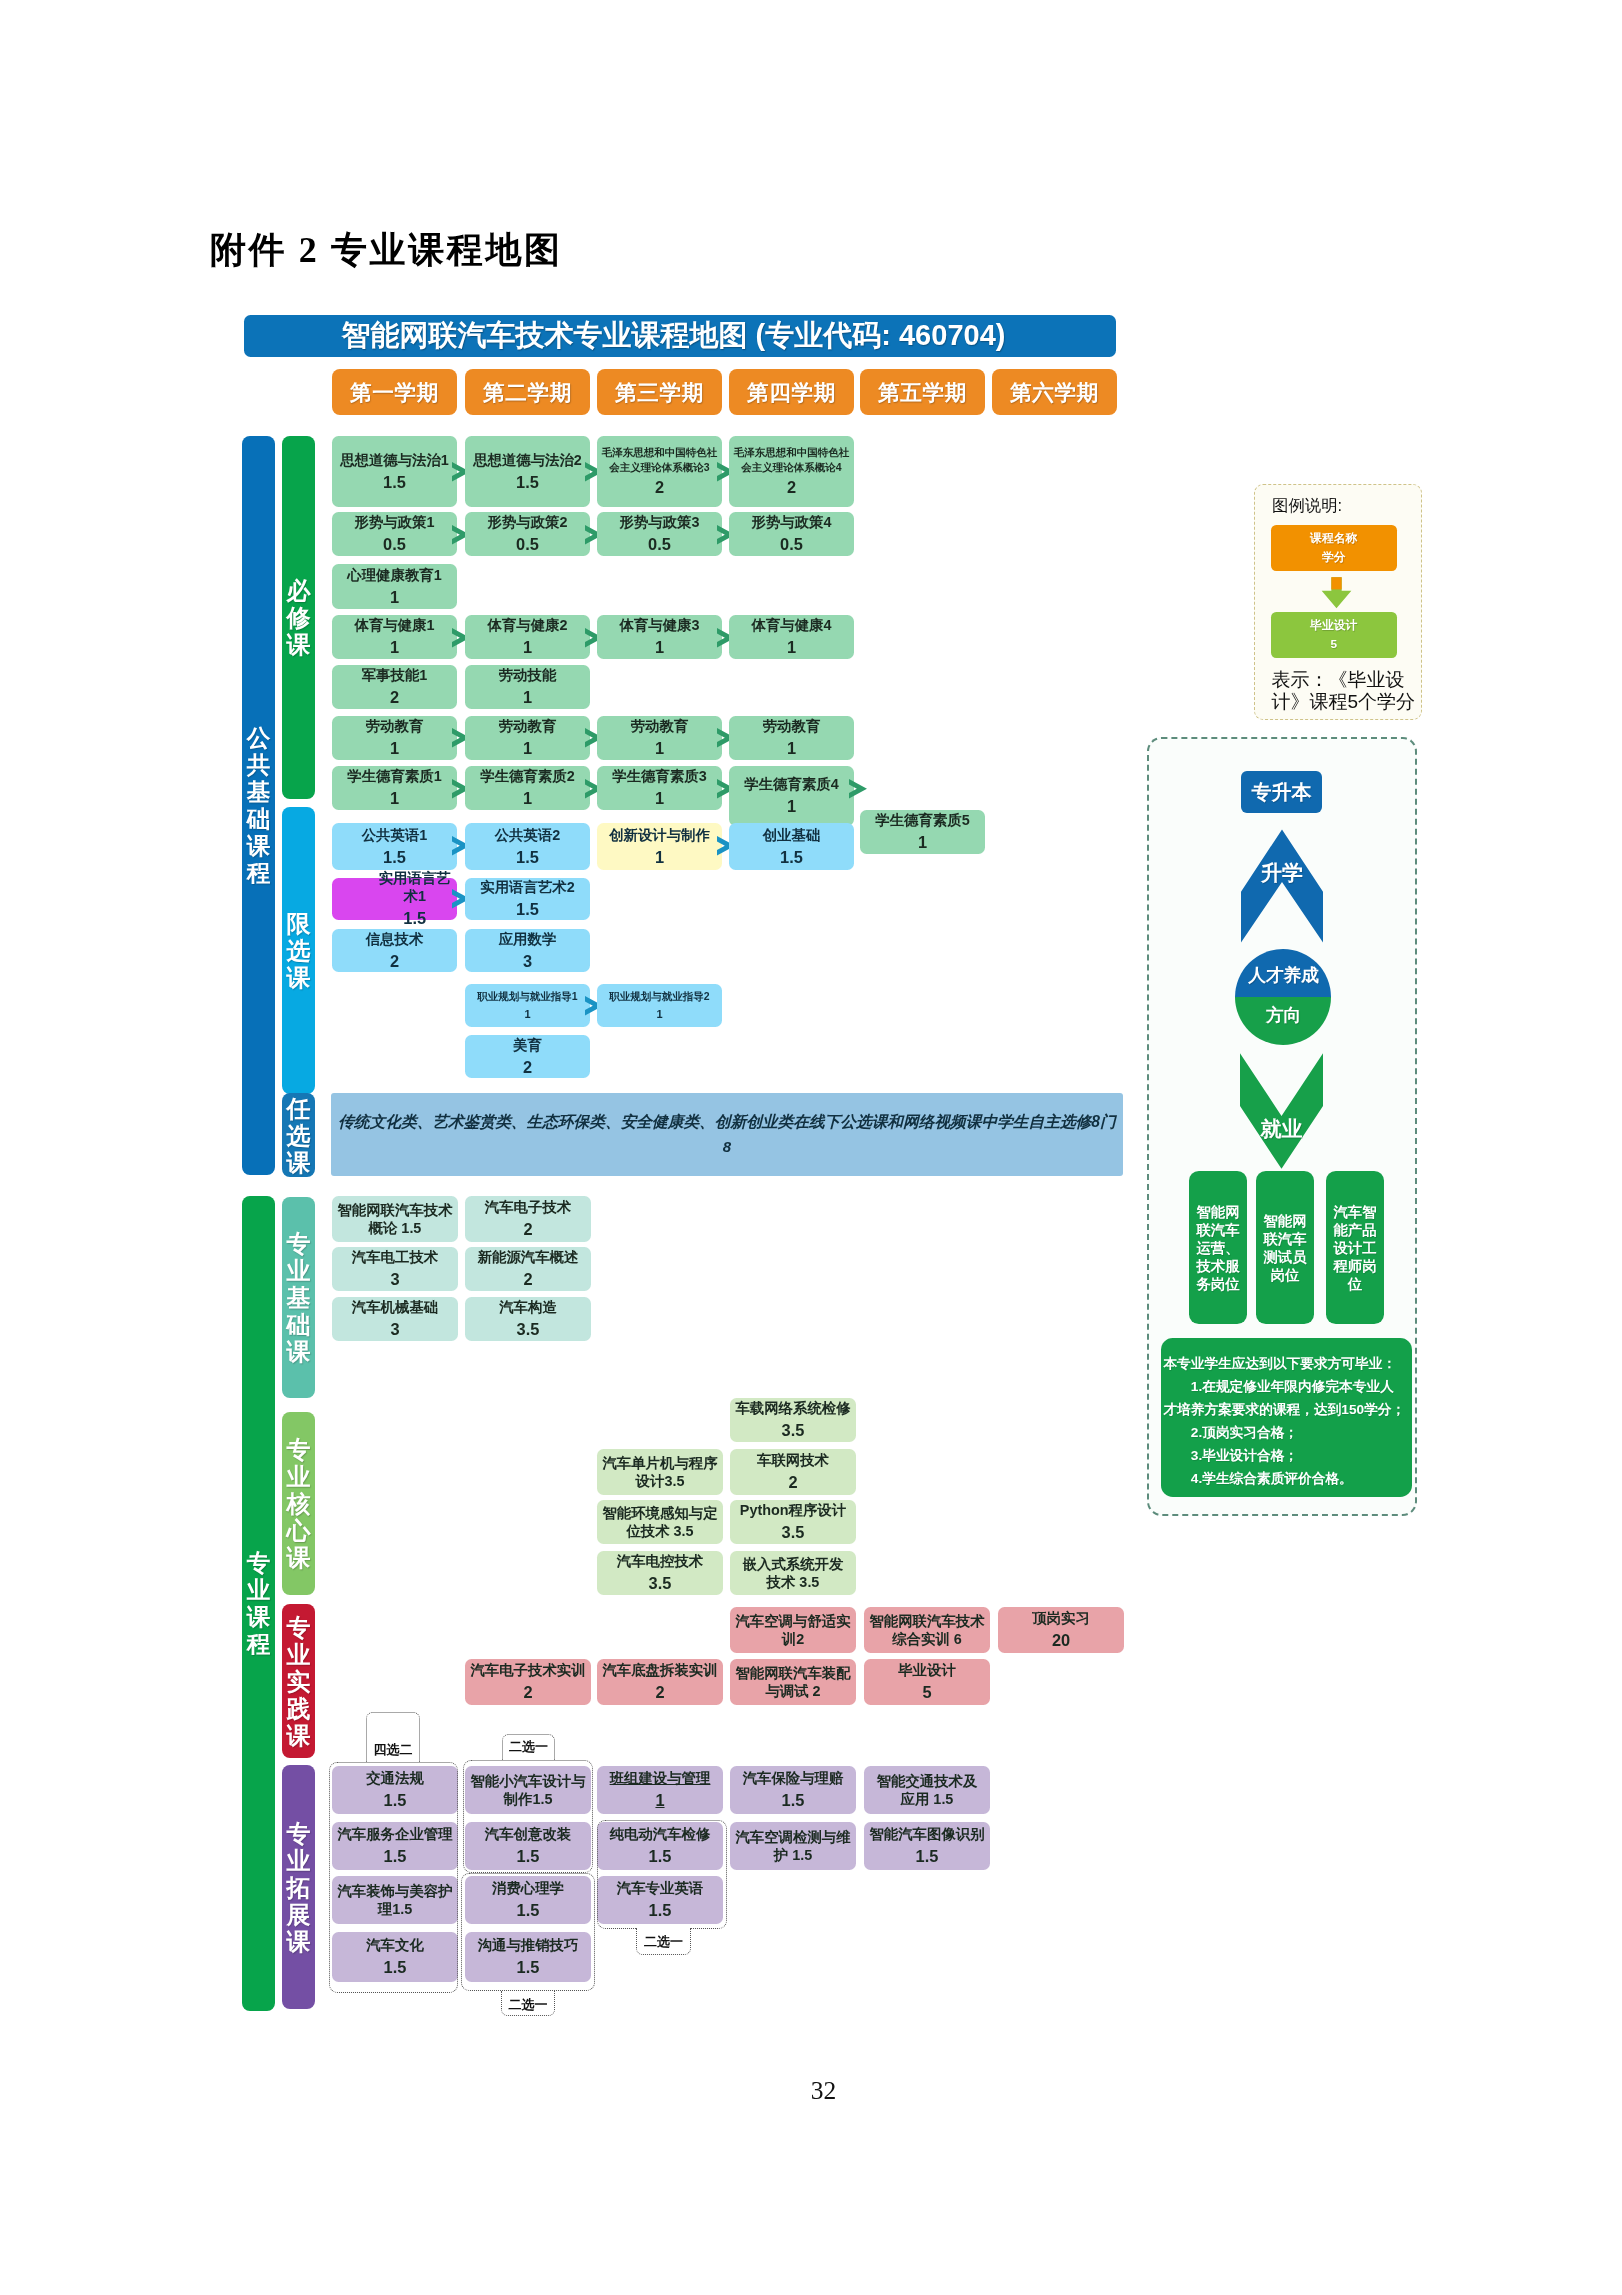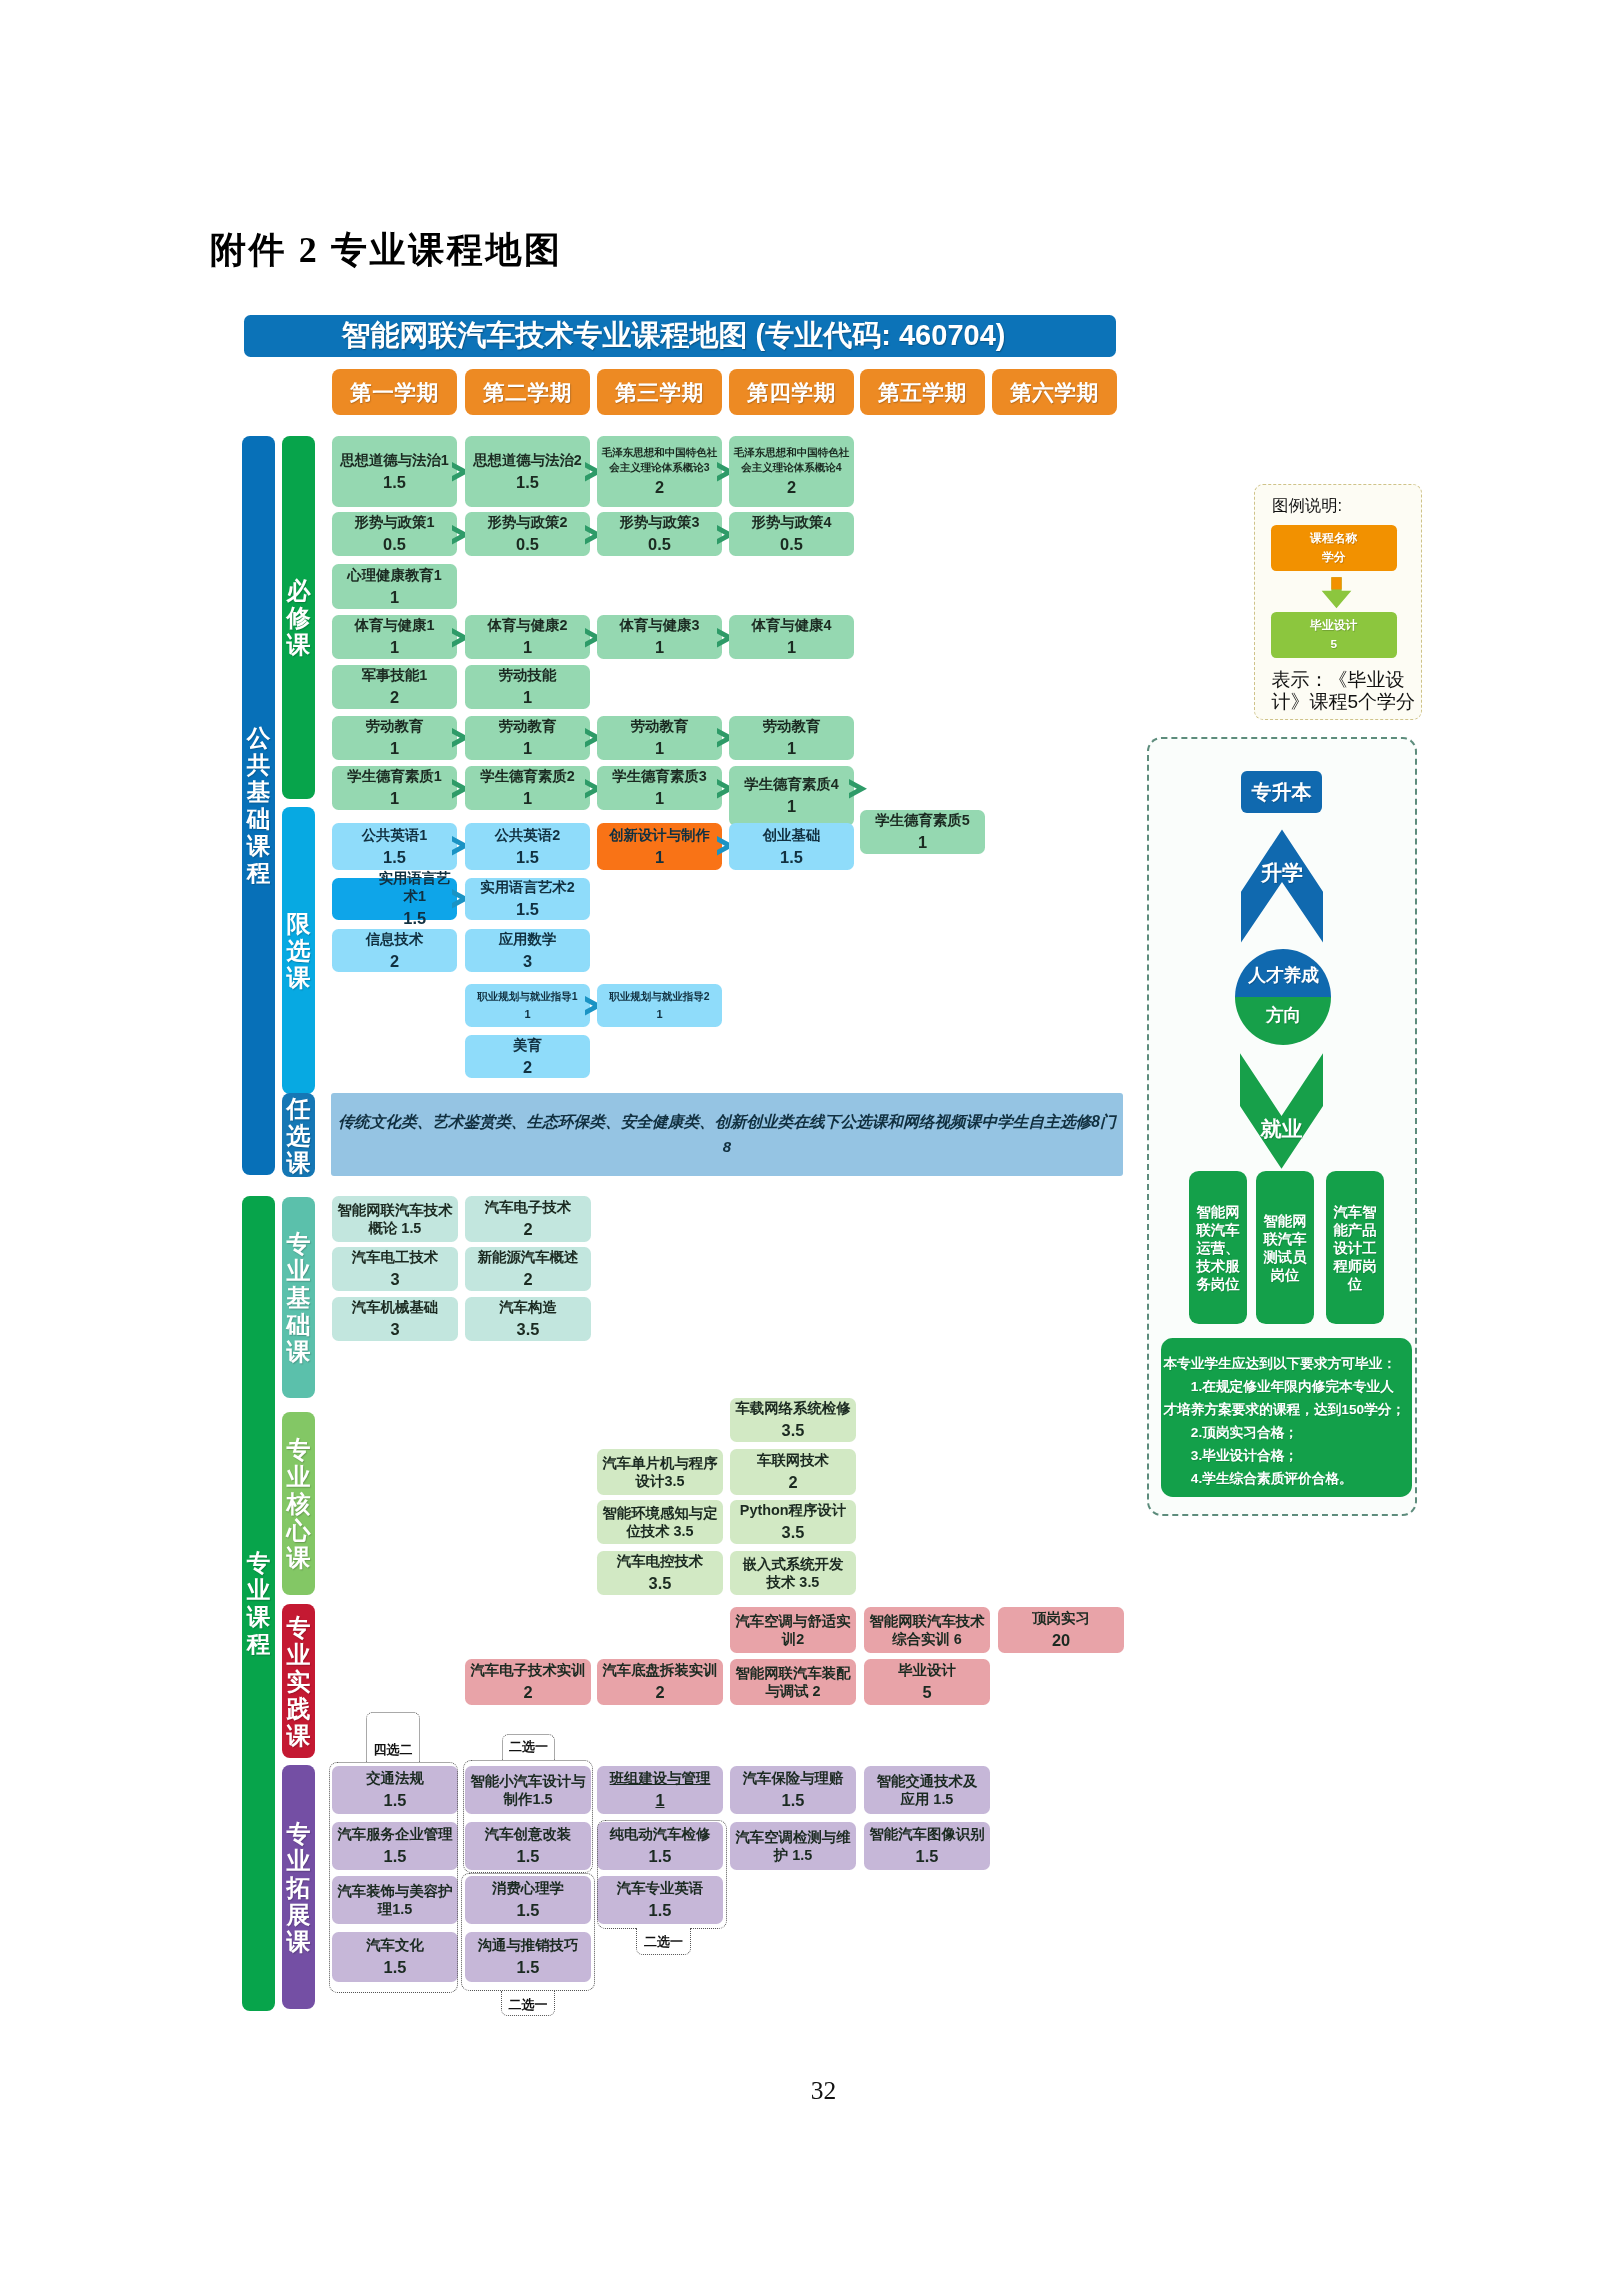--- a/index.html
+++ b/index.html
@@ -277,32 +277,32 @@
         <span class="nm">公共英语1</span>
         <span class="cr">1.5</span>
       </div>
       <svg width="18.3" height="19.6" viewBox="0 0 28 30" class="arrow" style="left: 452px; top: 836px;">
         <path d="M0 0 L27.5 15 L0 30 L0 21.5 L12 15 L0 8.5 Z" fill="#1A93C4"></path>
       </svg>
       <div class="cbox bluebox" style="left: 465px; top: 823px; width: 125px; height: 47px; background: rgb(143, 220, 250);">
         <span class="nm">公共英语2</span>
         <span class="cr">1.5</span>
       </div>
-      <div class="cbox bluebox" style="left: 597px; top: 823px; width: 125px; height: 47px; background: #f97316; text-align: center;">
+      <div class="cbox bluebox" style="left: 597px; top: 823px; width: 125px; height: 47px; background: #fef9c3; text-align: center;">
         <span class="nm">创新设计与制作</span>
         <span class="cr">1</span>
       </div>
       <svg width="18.3" height="19.6" viewBox="0 0 28 30" class="arrow" style="left: 717px; top: 836px;">
         <path d="M0 0 L27.5 15 L0 30 L0 21.5 L12 15 L0 8.5 Z" fill="#1A93C4"></path>
       </svg>
       <div class="cbox bluebox" style="left: 729px; top: 823px; width: 125px; height: 47px; background: rgb(143, 220, 250);">
         <span class="nm">创业基础</span>
         <span class="cr">1.5</span>
       </div>
-      <div class="cbox bluebox" style="left: 332px; top: 878px; width: 125px; height: 42px; background: #0ea5e9; padding-left: 43px;">
+      <div class="cbox bluebox" style="left: 332px; top: 878px; width: 125px; height: 42px; background: #d946ef; padding-left: 43px;">
         <span class="nm">实用语言艺术1</span>
         <span class="cr">1.5</span>
       </div>
       <svg width="18.3" height="19.6" viewBox="0 0 28 30" class="arrow" style="left: 452px; top: 889px;">
         <path d="M0 0 L27.5 15 L0 30 L0 21.5 L12 15 L0 8.5 Z" fill="#1A93C4"></path>
       </svg>
       <div class="cbox bluebox" style="left: 465px; top: 878px; width: 125px; height: 42px; background: rgb(143, 220, 250);">
         <span class="nm">实用语言艺术2</span>
         <span class="cr">1.5</span>
       </div>

